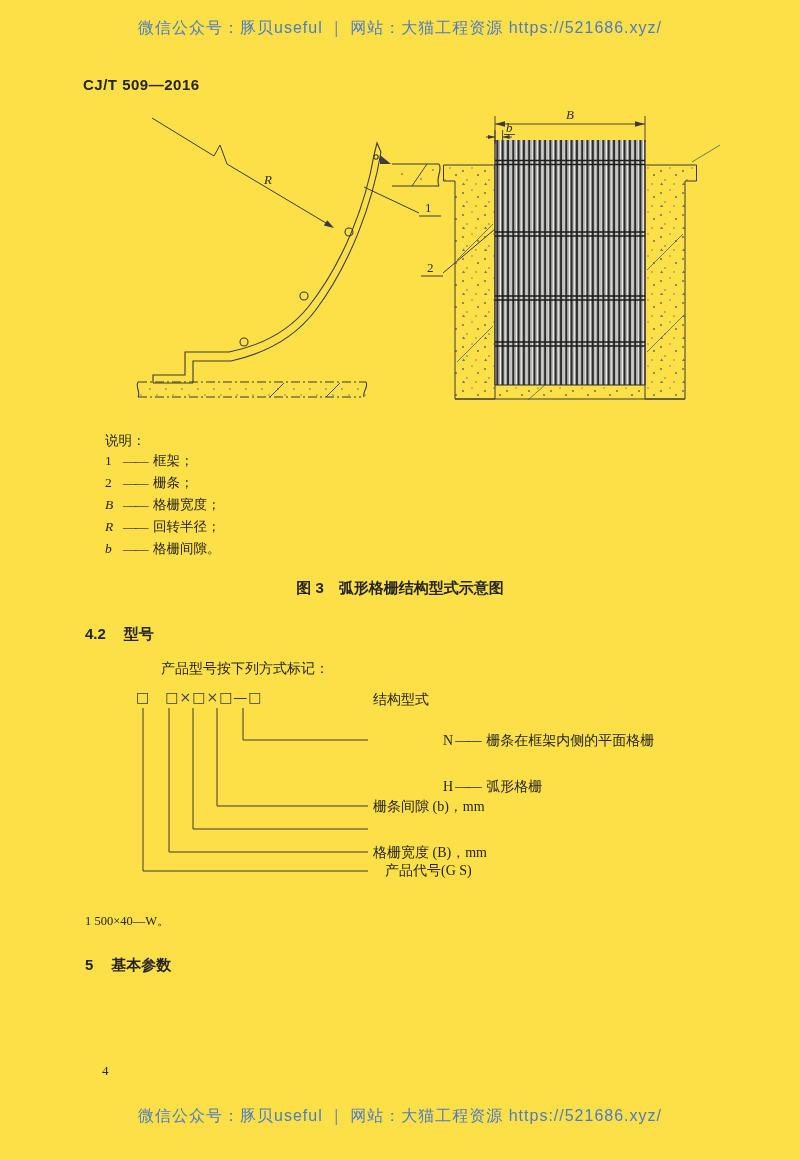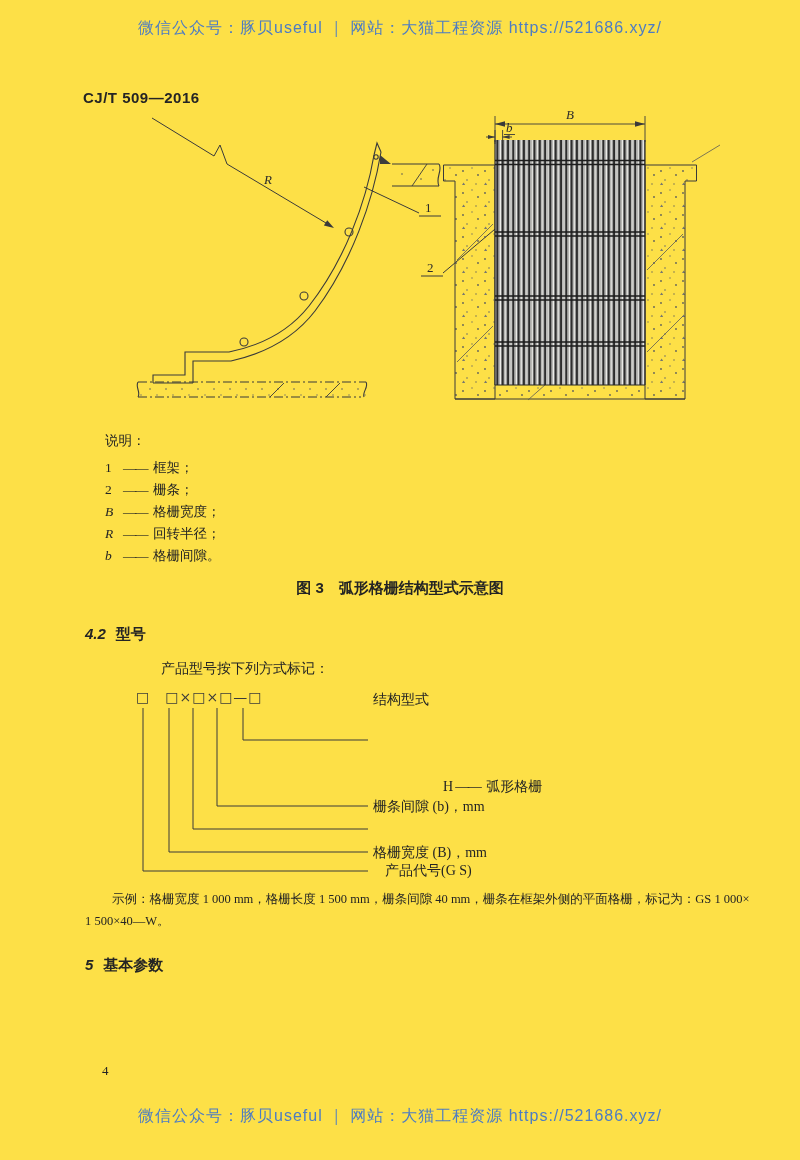--- a/index.html
+++ b/index.html
@@ -5,24 +5,24 @@
   html,body { margin:0; padding:0; background:#ffffff; }
   .page { position:relative; width:800px; height:1160px; background:#fde047;
           font-family:"Liberation Serif","DejaVu Serif",serif; color:#242424; overflow:hidden; }
   .abs { position:absolute; }
   .watermark { position:absolute; left:0; width:100%; text-align:center;
                font-family:"Liberation Sans","DejaVu Sans",sans-serif;
                font-size:16px; letter-spacing:1px; color:var(--wm,#4d7cc3); }
   .doc-number { font-family:"Liberation Sans","DejaVu Sans",sans-serif;
                 font-weight:bold; font-size:15px; letter-spacing:.5px; }
   .heading { font-family:"Liberation Sans","DejaVu Sans",sans-serif; font-weight:bold; font-size:15px; }
-  .heading .num { margin-right:10px;font-style:italic; }
+  .heading .num { margin-right:18px; }
   .body-text { font-size:14px; }
   .legend { font-size:13.5px; }
-  .legend-title { margin-bottom:7px; }
+  .legend-title { }
   .legend-row { height:22px; line-height:22px; }
   .legend-row .sym { display:inline-block; width:18px; }
   .it { font-style:italic; font-family:"Liberation Serif","DejaVu Serif",serif; }
   .dash { letter-spacing:-1.5px; margin-right:6px; }
   .fig-caption { position:absolute; left:0; width:100%; text-align:center;
                  font-family:"Liberation Sans","DejaVu Sans",sans-serif; font-weight:bold; font-size:15px; }
   .boxes { font-family:"DejaVu Sans",sans-serif; font-size:14px; letter-spacing:1px; color:#3a3a3a; }
   .deslabel { font-size:14px; white-space:nowrap; }
   .typecode { font-family:"Liberation Serif",serif; margin-right:2px; }
   .example { font-size:12.5px; white-space:nowrap; }
@@ -31,21 +31,21 @@
   svg .lbl { font-family:"Liberation Serif","DejaVu Serif",serif; font-size:13px; }
   svg .itl { font-style:italic; }
 </style>
 </head>
 <body>
 
 <div class="page">
 
   <div class="watermark" style="top:18px;">微信公众号：豚贝useful ｜ 网站：大猫工程资源 https://521686.xyz/</div>
 
-  <div class="abs doc-number" style="left:83px; top:89px;">CJ/T 509—2016</div>
+  <div class="abs doc-number" style="left:83px; top:76px;">CJ/T 509—2016</div>
 
   <svg class="abs" style="left:130px; top:100px;" width="640" height="320" viewBox="0 0 640 320">
     <defs>
       <pattern id="bars" width="5.3" height="8" patternUnits="userSpaceOnUse">
         <rect x="0" y="0" width="5.3" height="8" fill="#efefec"></rect>
         <rect x="0.4" y="0" width="2.5" height="8" fill="#2d2d2d"></rect>
         <rect x="3.6" y="0" width="0.7" height="8" fill="#a9a9a4"></rect>
       </pattern>
       <pattern id="speckle" width="22" height="22" patternUnits="userSpaceOnUse">
         <circle cx="3" cy="5" r="0.9" fill="#5f5f5a"></circle>
@@ -181,28 +181,30 @@
     <g stroke="#3a3a3a" stroke-width="1" fill="none">
       <path d="M113 2 V34 H238"></path>
       <path d="M87 2 V100 H238"></path>
       <path d="M63 2 V123 H238"></path>
       <path d="M39 2 V146 H238"></path>
       <path d="M13 2 V165 H238"></path>
     </g>
   </svg>
 
   <div class="abs deslabel" style="left:373px; top:691px;">结构型式</div>
+  <div class="abs deslabel" style="left:443px; top:732px;">
+    <span class="typecode">N</span><span class="dash">——</span><span>栅条在框架内侧的平面格栅</span>
+  </div>
   <div class="abs deslabel" style="left:443px; top:778px;">
     <span class="typecode">H</span><span class="dash">——</span><span>弧形格栅</span>
   </div>
   <div class="abs deslabel" style="left:373px; top:798px;">栅条间隙 (b)，mm</div>
   <div class="abs deslabel" style="left:373px; top:844px;">格栅宽度 (B)，mm</div>
   <div class="abs deslabel" style="left:373px; top:862px;margin-left:12px;">产品代号(G S)</div>
 
-  <div class="abs example" style="left:112px; top:891px;">示例：格栅宽度 1 000 mm，格栅长度 1 500 mm，栅条间隙 40 mm，栅条在框架外侧的平面格栅，标记为：GS 1 000×</div>
   <div class="abs example" style="left:85px; top:913px;">1 500×40—W。</div>
 
   <div class="abs heading" style="left:85px; top:956px;">
     <span class="num">5</span><span>基本参数</span>
   </div>
 
   <div class="abs pagenum" style="left:102px; top:1063px;">4</div>
 
   <div class="watermark" style="top:1106px;">微信公众号：豚贝useful ｜ 网站：大猫工程资源 https://521686.xyz/</div>
 

